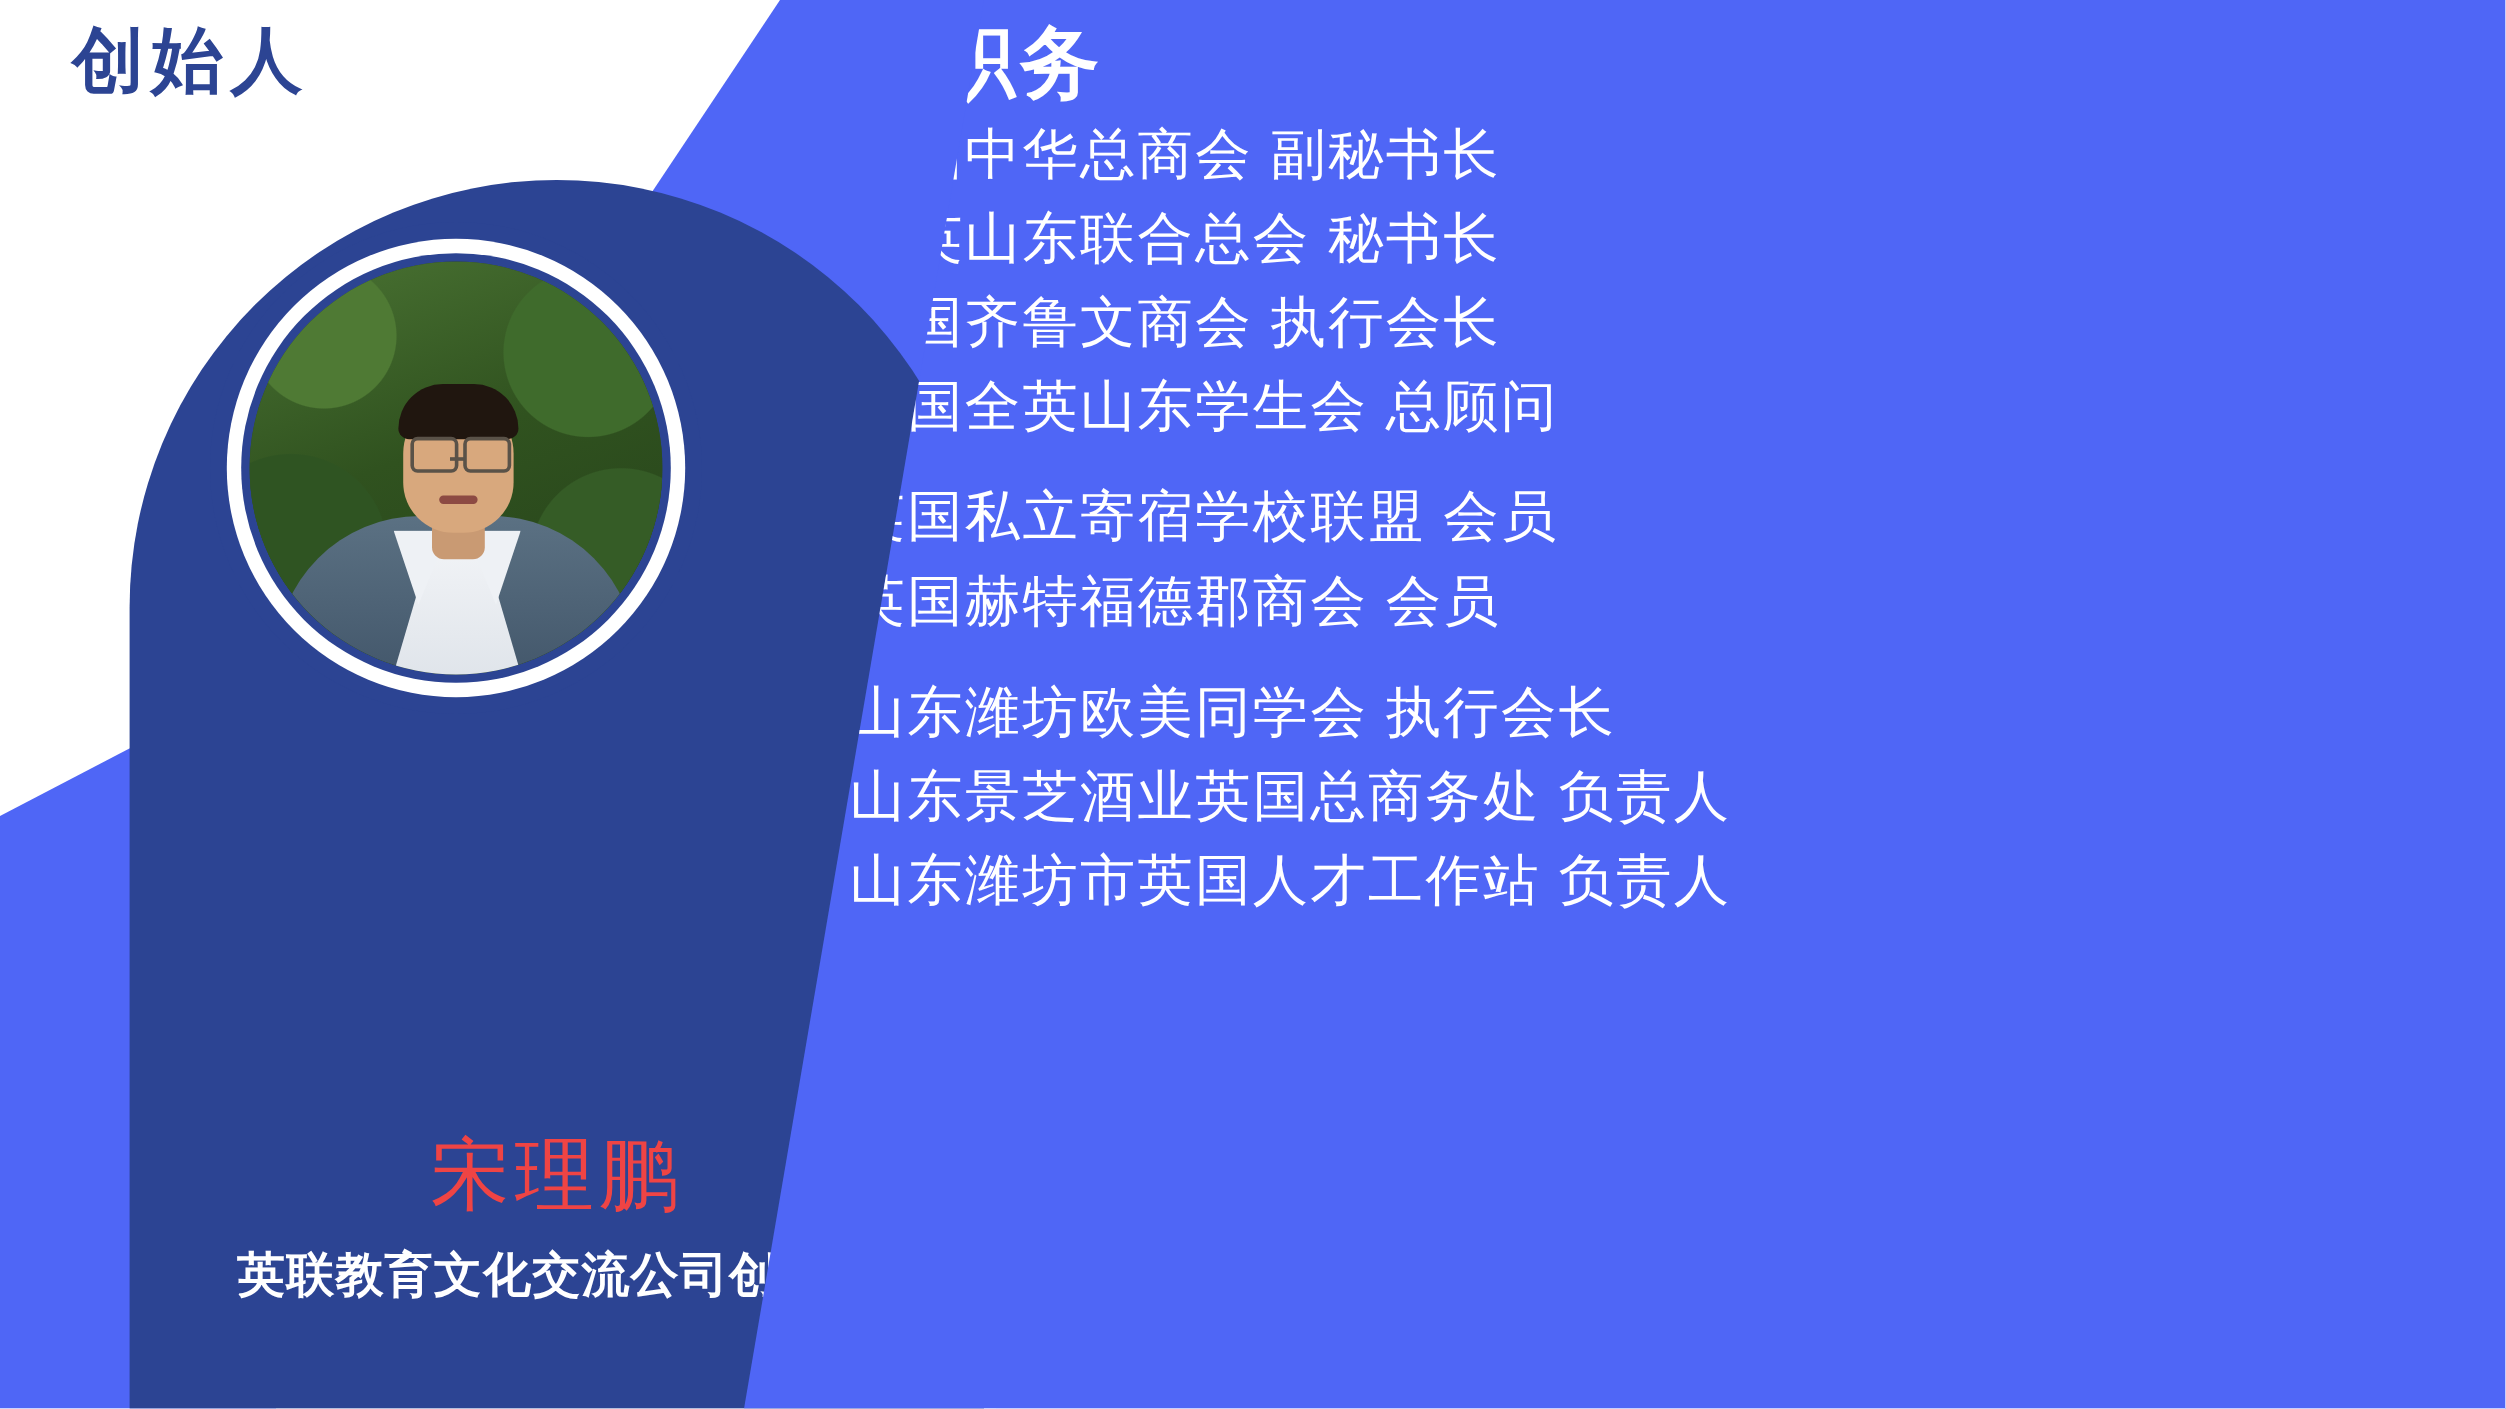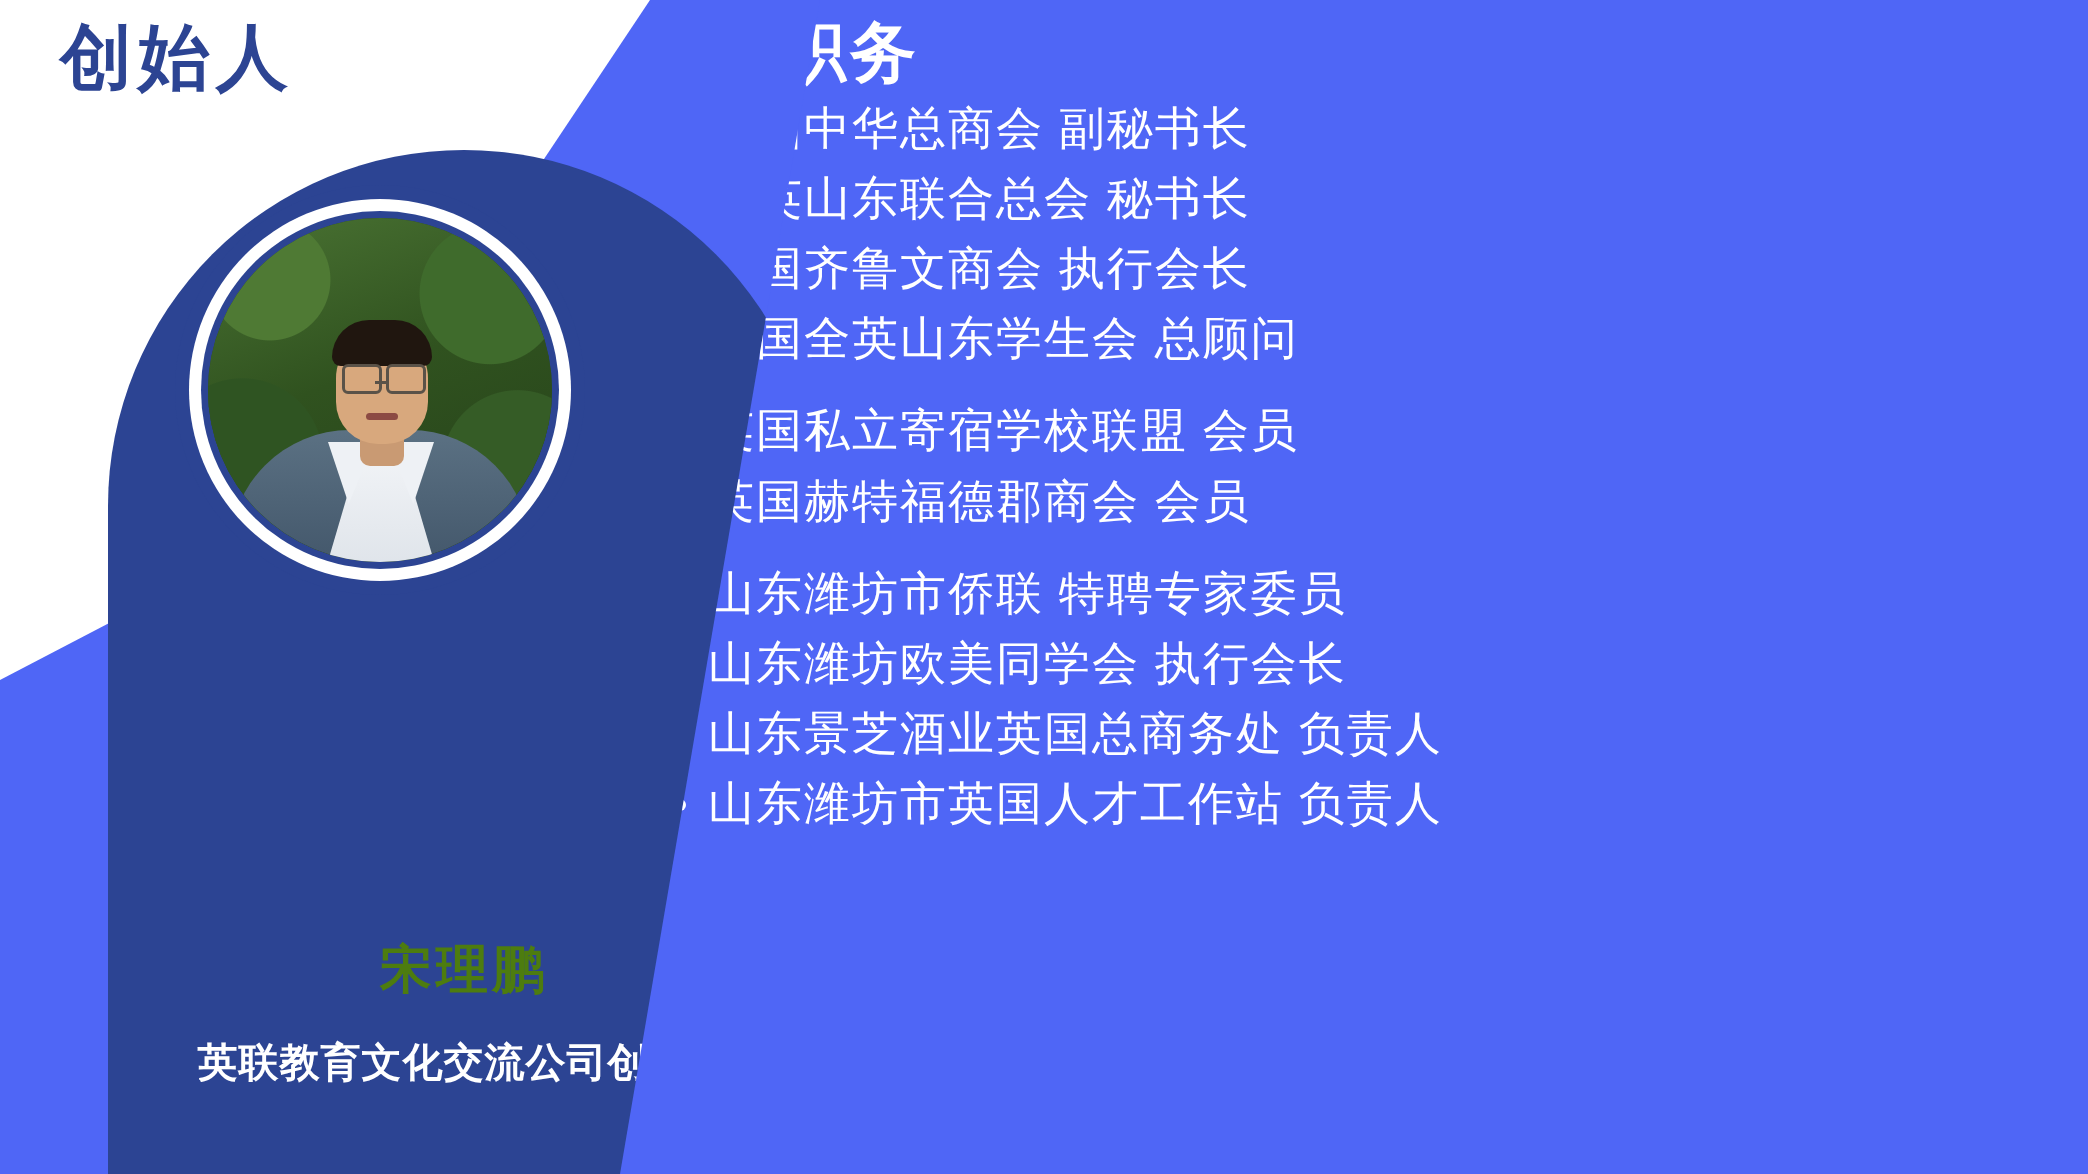--- a/index.html
+++ b/index.html
@@ -29,21 +29,21 @@
   
   .pillar{
     position:absolute;left:108px;top:150px;width:712px;height:1024px;
     background:#2c4493;
     border-top-left-radius:356px;
     border-top-right-radius:356px;
   }
 
   .founder-title{
     position:absolute;left:60px;top:18px;
-    font-size:72px;font-weight:bold;color:#2c4493;
+    font-size:60px;font-weight:bold;color:#2c4493;
     letter-spacing:6px;line-height:1.1;
     white-space:nowrap;
   }
 
   
   .portrait-outer{
     position:absolute;left:175px;top:185px;width:410px;height:410px;
     border-radius:50%;
     background:#2c4493;
     padding:0;
@@ -93,21 +93,21 @@
     position:absolute;left:124px;bottom:196px;width:100px;height:46px;
     background:#20160f;border-radius:50px 50px 12px 12px;
   }
   .ph-glassL{position:absolute;left:134px;bottom:168px;width:34px;height:24px;border:3px solid #5a5248;border-radius:6px;}
   .ph-glassR{position:absolute;left:178px;bottom:168px;width:34px;height:24px;border:3px solid #5a5248;border-radius:6px;}
   .ph-bridge{position:absolute;left:167px;bottom:178px;width:12px;height:3px;background:#5a5248;}
   .ph-mouth{position:absolute;left:158px;bottom:142px;width:32px;height:7px;background:#8c4a43;border-radius:6px;}
 
   .person-name{
     position:absolute;left:108px;top:935px;width:712px;text-align:center;
-    color:#4d7c0f;font-size:52px;font-weight:bold;letter-spacing:4px;
+    color:#ef4444;font-size:66px;font-weight:normal;letter-spacing:4px;
   }
   .person-role{
     position:absolute;left:98px;top:1035px;width:732px;text-align:center;
     color:#ffffff;font-size:40px;font-weight:bold;letter-spacing:1px;
     white-space:nowrap;
   }
 
   
   .right-pane{
     position:absolute;left:620px;top:0;width:1468px;height:1174px;
@@ -178,21 +178,20 @@
             <li class="bullet-item">英国中华总商会 副秘书长</li>
             <li class="bullet-item">全英山东联合总会 秘书长</li>
             <li class="bullet-item">英国齐鲁文商会 执行会长</li>
             <li class="bullet-item">英国全英山东学生会 总顾问</li>
           </ul>
           <ul class="bullet-group">
             <li class="bullet-item">英国私立寄宿学校联盟 会员</li>
             <li class="bullet-item">英国赫特福德郡商会 会员</li>
           </ul>
           <ul class="bullet-group last">
-            <li class="bullet-item">山东潍坊市侨联 特聘专家委员</li>
             <li class="bullet-item">山东潍坊欧美同学会 执行会长</li>
             <li class="bullet-item">山东景芝酒业英国总商务处 负责人</li>
             <li class="bullet-item">山东潍坊市英国人才工作站 负责人</li>
           </ul>
         </div>
     </div>
   </div>
 
 </div>
 

